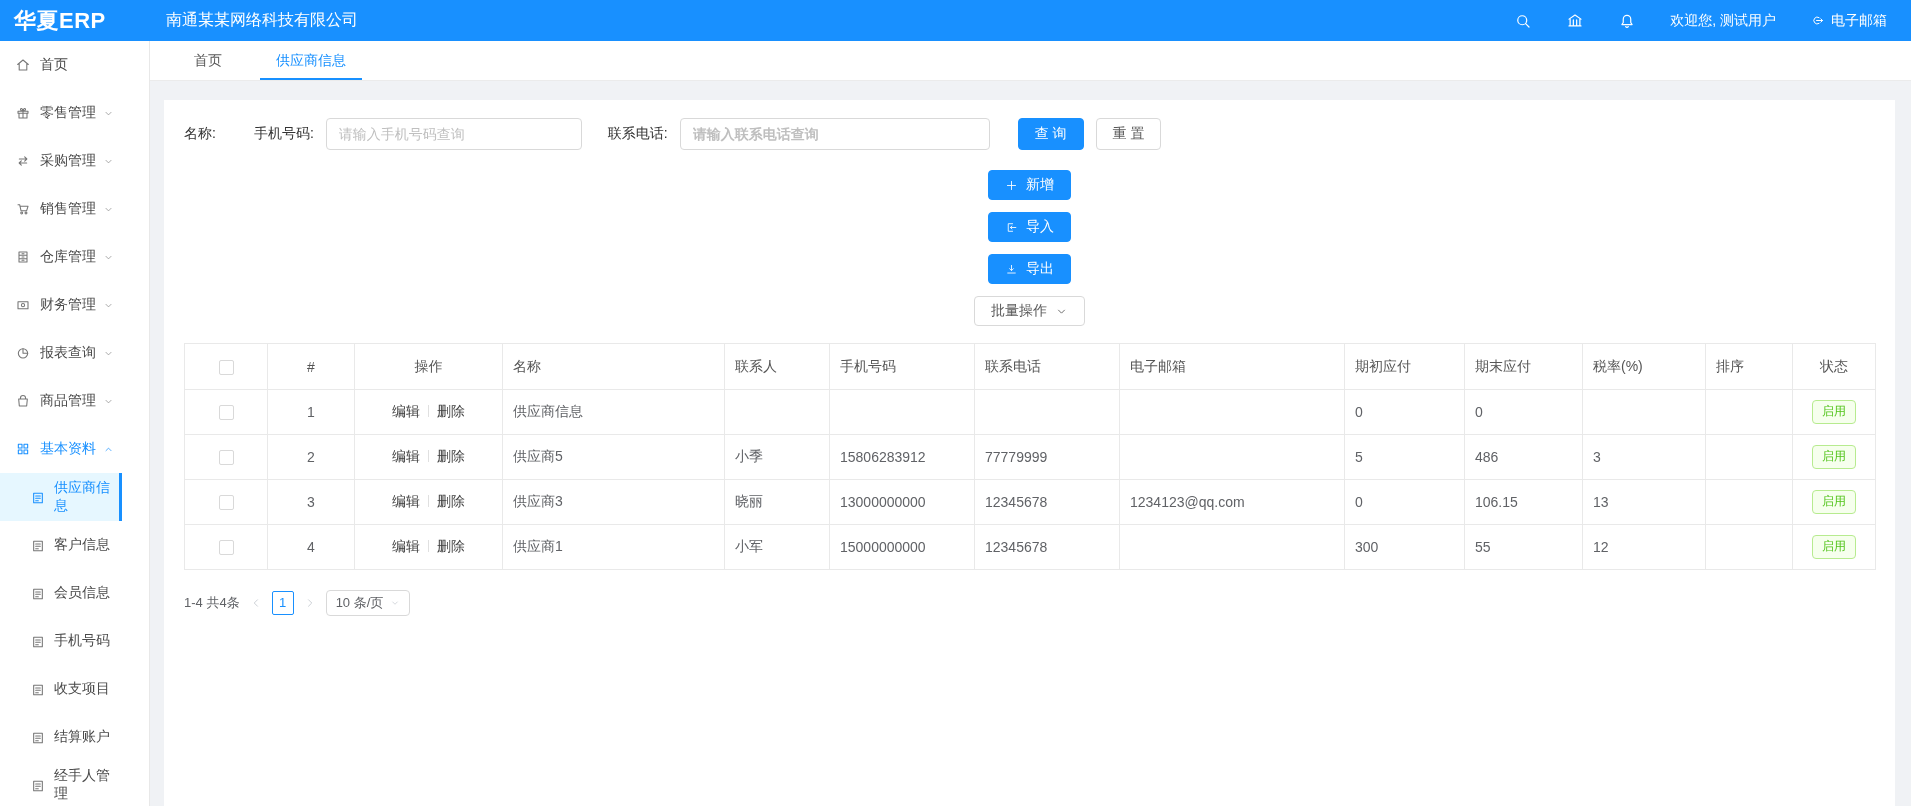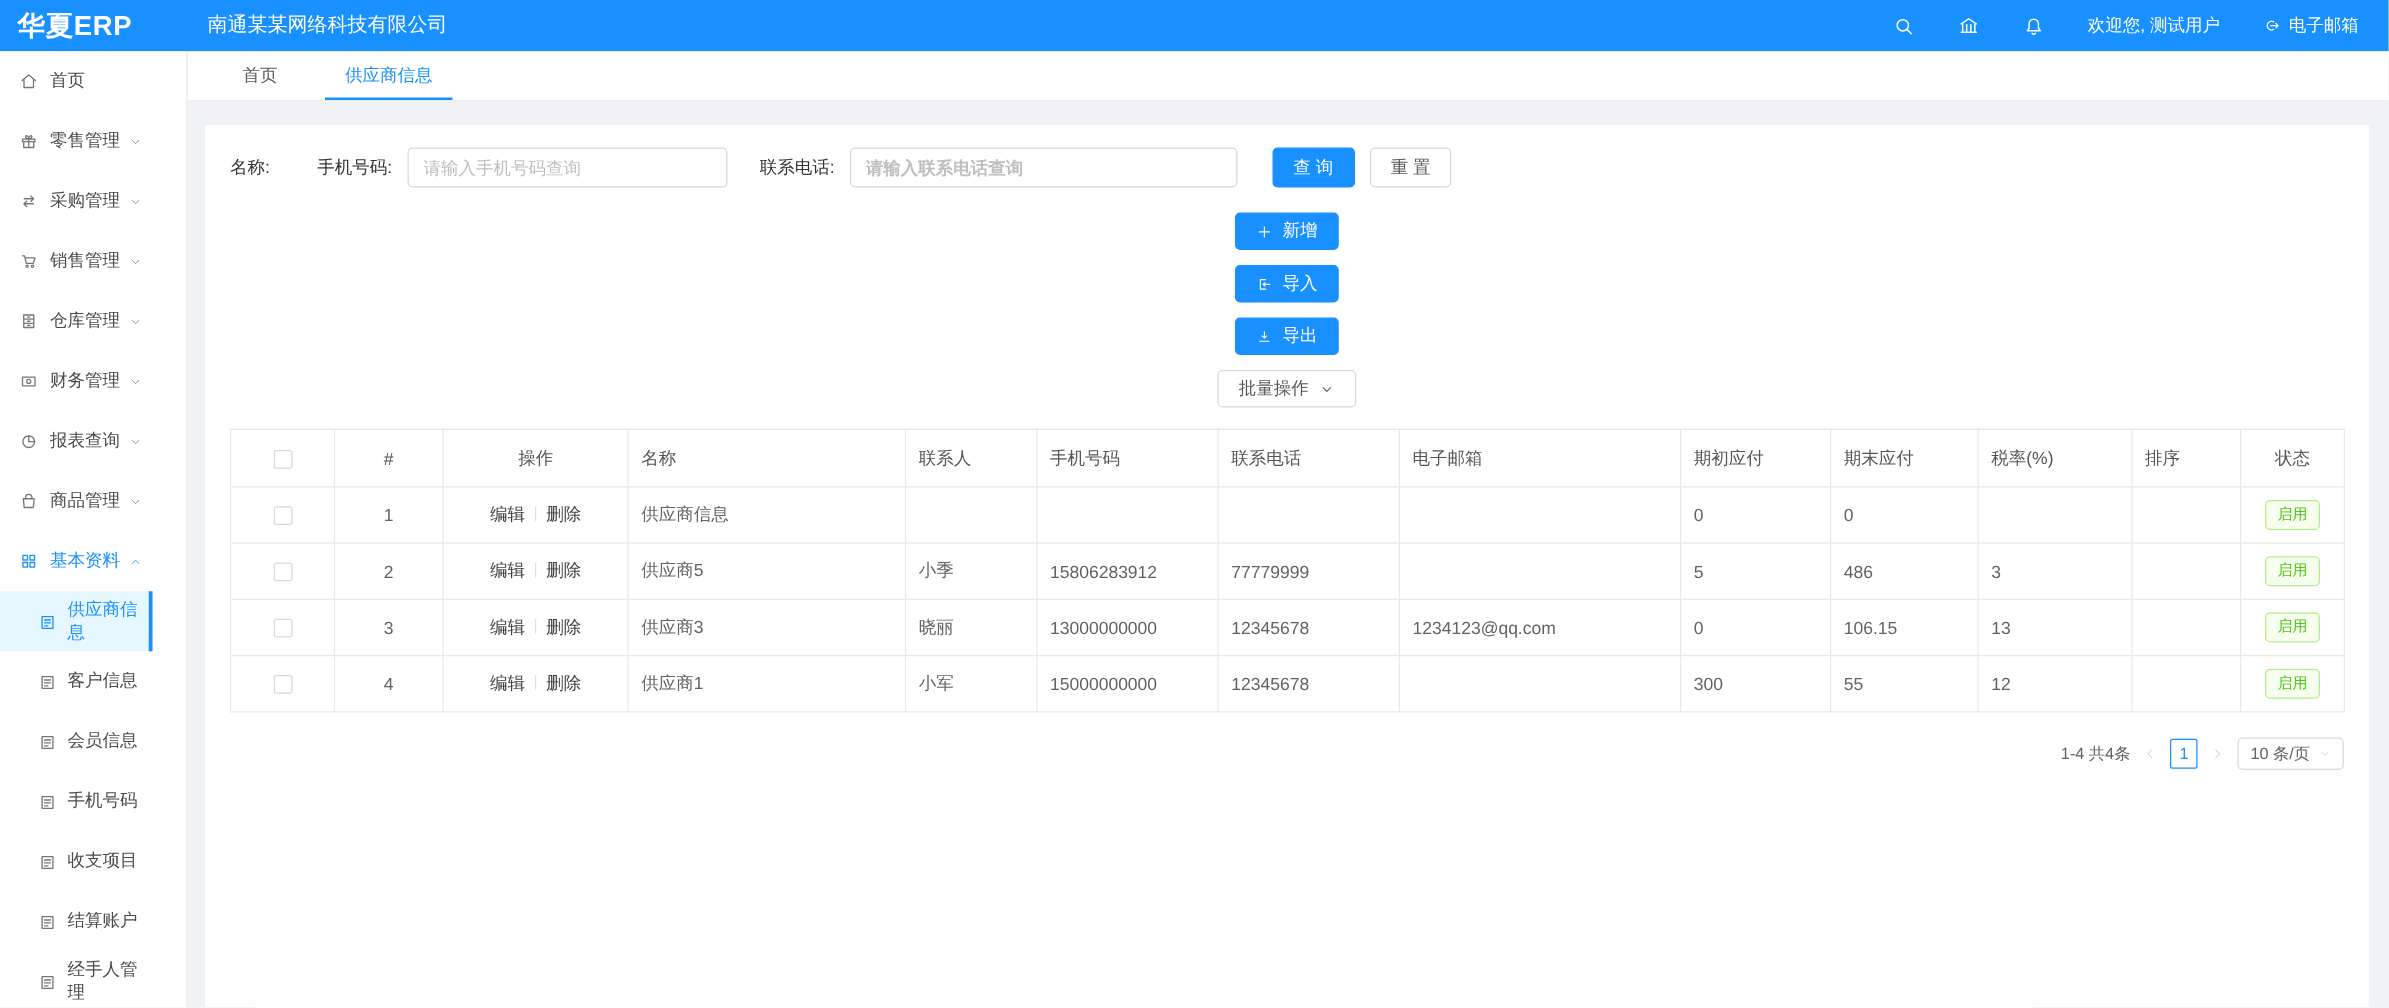--- a/index.html
+++ b/index.html
@@ -75,21 +75,21 @@
   th { color:#555; height:46px; background:#fff; }
   .center { text-align:center; }
   .checkbox { width:15px; height:15px; border:1px solid #d9d9d9; border-radius:2px; background:#fff;
     display:inline-block; vertical-align:middle; cursor:pointer; }
   .op-link { color:#404040; cursor:pointer; }
   .op-sep { display:inline-block; width:1px; height:12px; background:#e0e0e0; margin:0 8px; vertical-align:-1px; }
   .badge { display:inline-block; padding:3px 9px; font-size:12px; color:#52c41a; background:#f6ffed;
     border:1px solid #b7eb8f; border-radius:4px; line-height:1.3; }
 
   
-  .pagination { display:flex; align-items:center; justify-content:flex-end; gap:10px;
+  .pagination { display:flex; align-items:center; gap:10px;
     margin-top:20px; width:1691px; font-size:13px; color:#606266; }
   .pg-chev { width:12px; height:12px; color:#bfc4cc; cursor:pointer; }
   .pg-chev svg { width:12px; height:12px; display:block; }
   .pg-page { min-width:22px; height:24px; line-height:22px; text-align:center; border:1px solid #1890ff;
     color:#1890ff; border-radius:2px; background:#fff; font-size:13px; padding:0 4px; cursor:pointer; }
   .pg-size { display:flex; align-items:center; gap:7px; border:1px solid #d9d9d9; border-radius:4px;
     height:26px; padding:0 9px; background:#fff; cursor:pointer; }
   .pg-size-chev { width:10px; height:10px; color:#bfc4cc; }
   .pg-size-chev svg { width:10px; height:10px; display:block; }
 </style>

